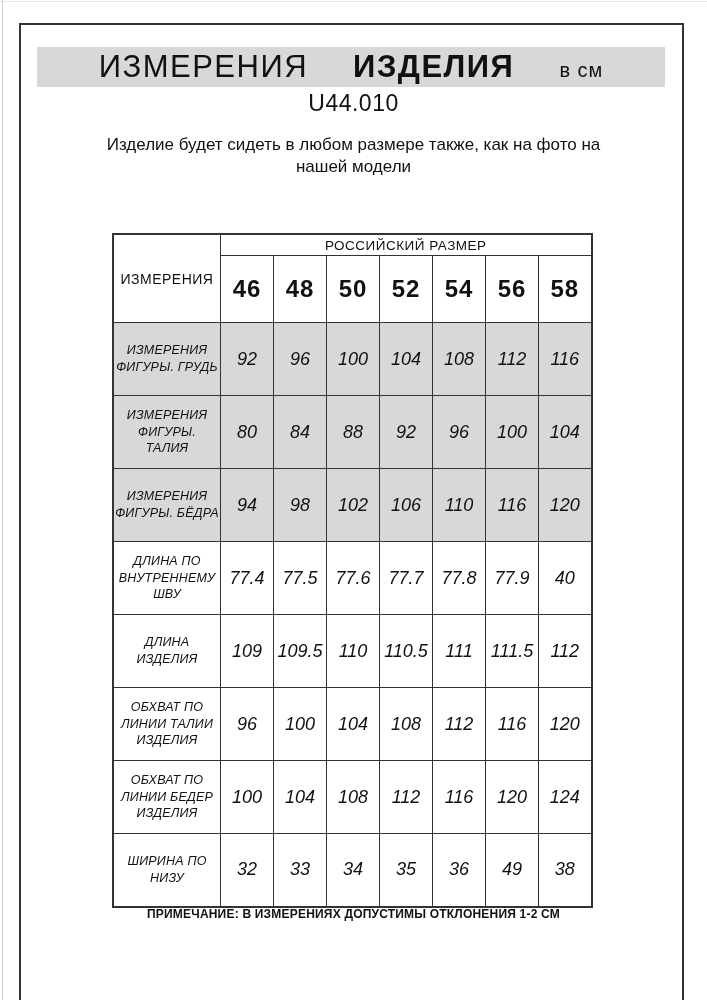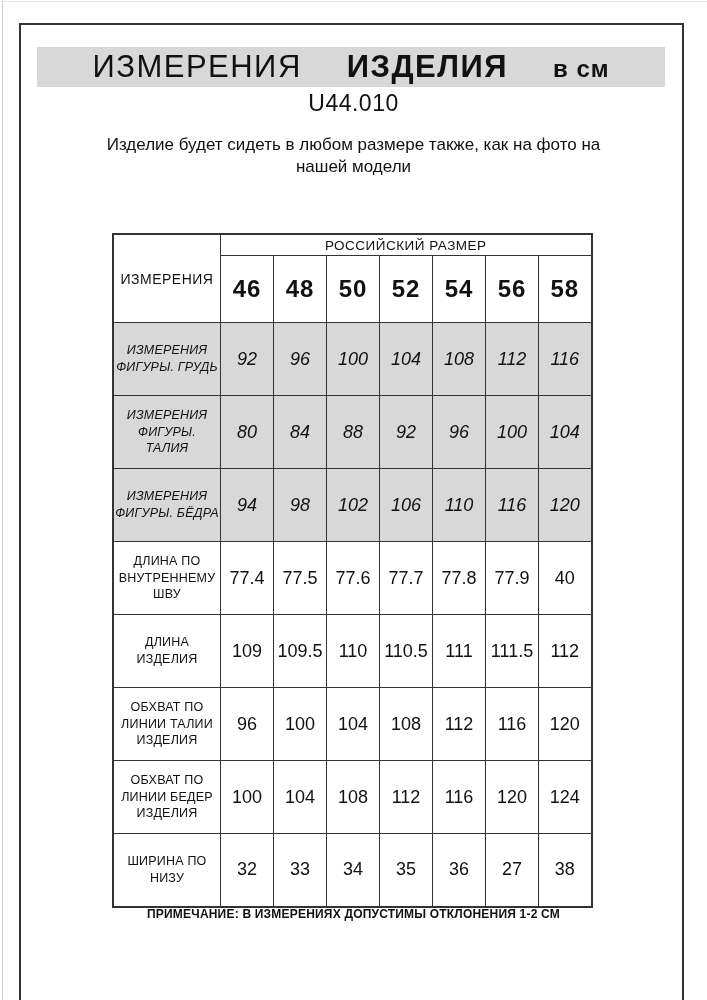--- a/index.html
+++ b/index.html
@@ -21,21 +21,21 @@
     box-sizing:border-box;border:2px solid var(--border-col);border-bottom:none;
   }
   .title-bar{
     position:absolute;left:37px;top:47px;width:628px;height:40px;
     background:var(--titlebar-bg);
     display:flex;align-items:baseline;justify-content:center;gap:45px;
     white-space:nowrap;
   }
   .t-main{font-size:31px;letter-spacing:1.5px;line-height:40px;}
   .t-bold{font-size:31px;font-weight:bold;letter-spacing:1.5px;}
-  .t-unit{font-size:24px;letter-spacing:1px;font-weight:bold;}
+  .t-unit{font-size:20px;letter-spacing:1px;}
   .code{
     position:absolute;top:90px;left:0;width:100%;text-align:center;
     font-size:23px;letter-spacing:0.5px;
   }
   .subtitle{
     position:absolute;top:134px;left:50%;transform:translateX(-50%);
     width:505px;text-align:center;font-size:17px;line-height:1.3;
   }
   table.size-table{
     position:absolute;left:112px;top:233px;
@@ -43,21 +43,21 @@
     border:2px solid var(--border-col);
   }
   .size-table th,.size-table td{
     border:1.6px solid var(--border-col);
     padding:0;text-align:center;vertical-align:middle;
     overflow:hidden;
   }
   th.corner{width:106px;font-size:14px;font-weight:normal;letter-spacing:0.5px;}
   th.group{height:20px;font-size:13.5px;font-weight:normal;letter-spacing:0.5px;border-radius:10px;}
   th.size{height:66px;font-size:24px;font-weight:bold;letter-spacing:1px;}
-  .size-table tbody tr{height:73px;}
+  .size-table tbody tr{height:73px;font-style:italic;}
   .size-table tbody td{font-size:18px;}
   .size-table tbody td.label{
     font-size:12.5px;line-height:1.35;padding:2px 1px;letter-spacing:0.2px;
   }
   .size-table tbody tr.hl{background:var(--highlight-bg);font-style:italic;margin-top:34px;}
   .footnote{
     position:absolute;top:907px;left:0;width:100%;text-align:center;
     font-weight:bold;font-size:12px;letter-spacing:0.2px;
   }
 </style>
@@ -174,19 +174,19 @@
         <td>120</td>
         <td>124</td>
       </tr>
       <tr>
     <td class="label">ШИРИНА ПО НИЗУ</td>
   <td>32</td>
         <td>33</td>
         <td>34</td>
         <td>35</td>
         <td>36</td>
-        <td>27</td>
+        <td>49</td>
         <td>38</td>
       </tr>
     </tbody>
 </table>
 
 <div class="footnote">ПРИМЕЧАНИЕ: В ИЗМЕРЕНИЯХ ДОПУСТИМЫ ОТКЛОНЕНИЯ 1-2 СМ</div>
 
 </body></html>

